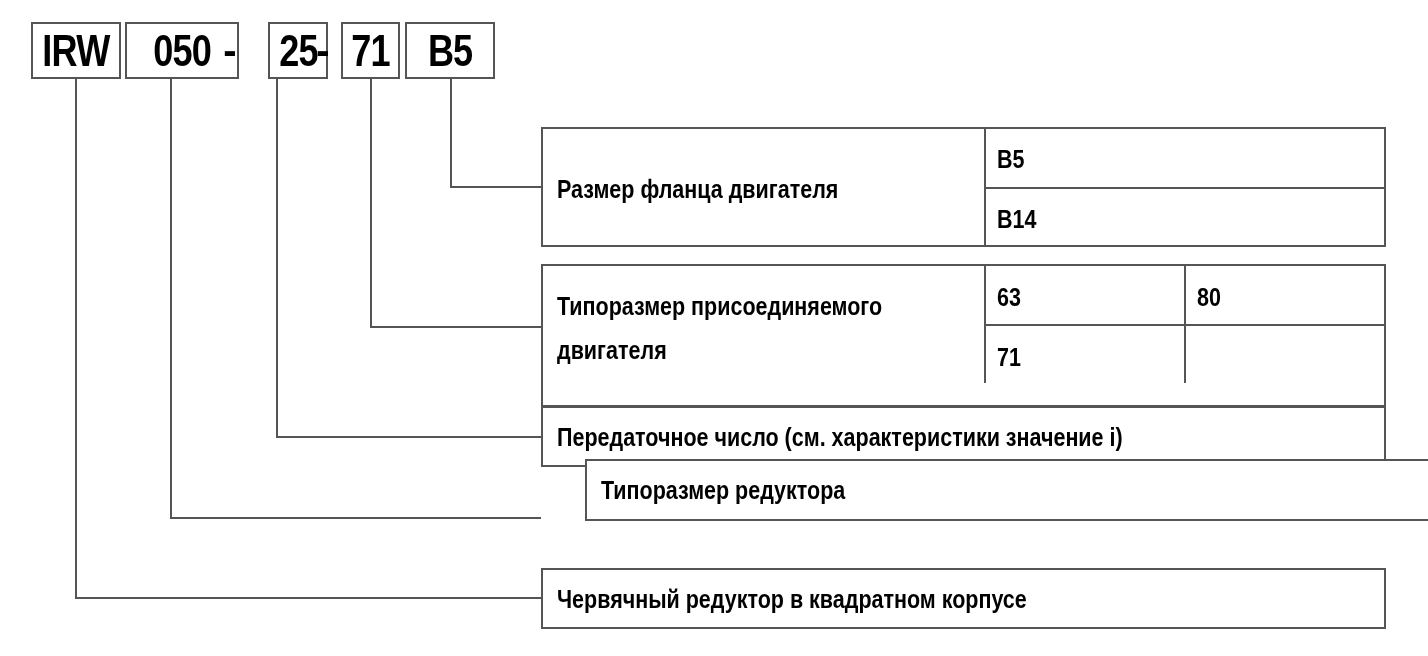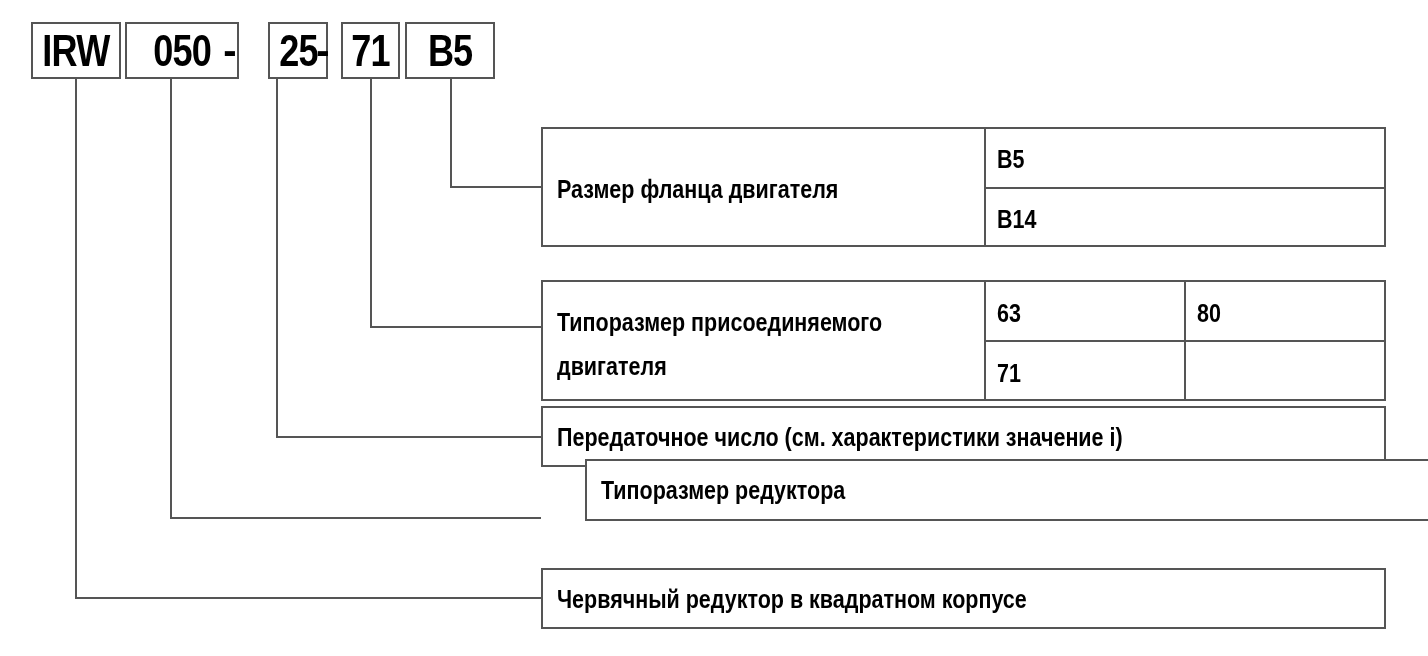--- a/index.html
+++ b/index.html
@@ -56,21 +56,21 @@
 <div class="hline" style="left:75px;top:597px;width:466px;"></div>
 
 <div class="tbl" style="top:127px;height:120px;">
   <span class="lbl" style="left:14px;top:46px;">Размер фланца двигателя</span>
   <div class="div-v" style="left:441px;top:0;height:116px;"></div>
   <div class="div-h" style="left:441px;top:58px;width:400px;"></div>
   <span class="cellv" style="left:454px;top:16px;">B5</span>
   <span class="cellv" style="left:454px;top:76px;">B14</span>
 </div>
 
-<div class="tbl" style="top:280px;height:121px;text-align:center;">
+<div class="tbl" style="top:264px;height:143px;text-align:center;">
   <span class="lbl" style="left:14px;top:26px;">Типоразмер присоединяемого</span>
   <span class="lbl" style="left:14px;top:70px;">двигателя</span>
   <div class="div-v" style="left:441px;top:0;height:117px;"></div>
   <div class="div-v" style="left:641px;top:0;height:117px;"></div>
   <div class="div-h" style="left:441px;top:58px;width:400px;"></div>
   <span class="cellv" style="left:454px;top:17px;">63</span>
   <span class="cellv" style="left:654px;top:17px;">80</span>
   <span class="cellv" style="left:454px;top:77px;">71</span>
   <span class="cellv" style="left:654px;top:77px;"></span>
 </div>

